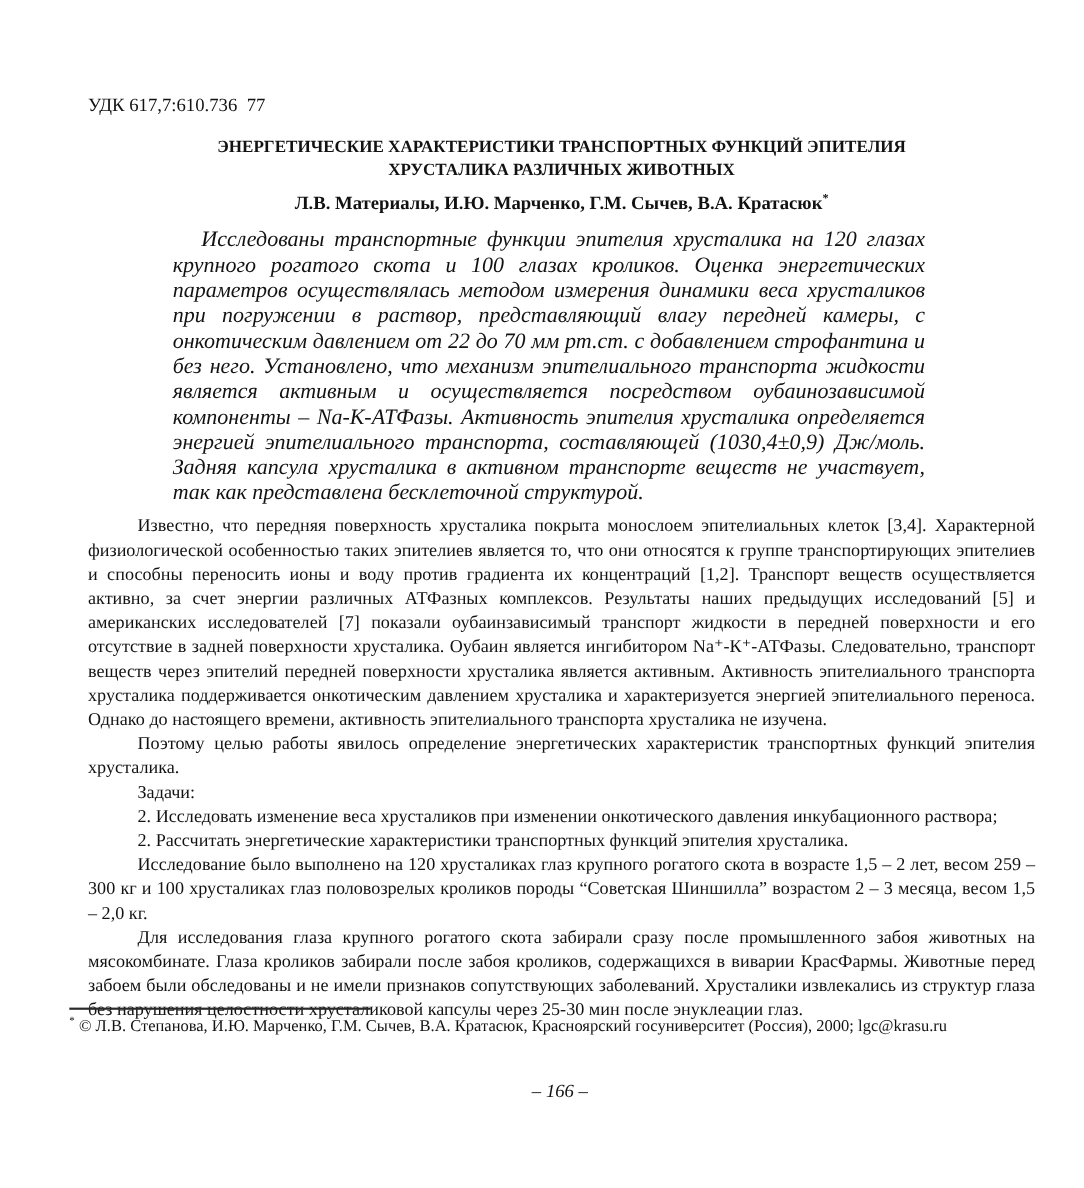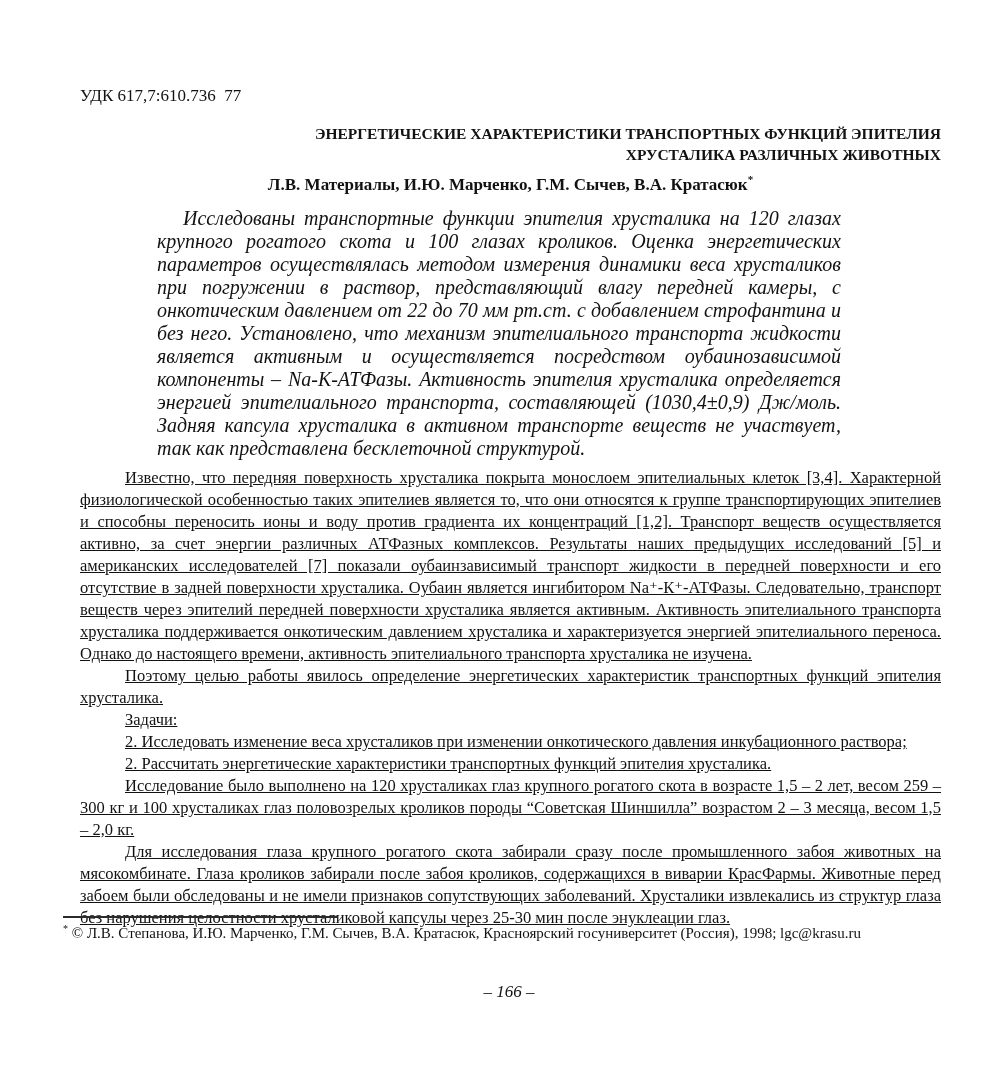--- a/index.html
+++ b/index.html
@@ -21,21 +21,21 @@
     padding: 0 61px 0 63px;
   }
   .udk {
     padding-top: 86px;
     font-size: 17px;
     line-height: 20px;
     white-space: pre;
   }
   .title {
     margin-top: 17px;
-    text-align: right;
+    text-align: center;
     font-weight: bold;
     font-size: 15.5px;
     line-height: 21px;
   }
   .authors {
     margin-top: 9px;
     text-align: center;
     font-weight: bold;
     font-size: 17px;
     line-height: 21px;
@@ -51,21 +51,20 @@
     line-height: 23px;
     text-align: justify;
     text-indent: 26px;
   }
   p.body {
     margin: 0;
     font-size: 16.5px;
     line-height: 22px;
     text-align: justify;
     text-indent: 45px;
-    text-decoration: underline;
   }
   p.body.first {
     margin-top: 7px;
   }
   .section-heading {
     margin: 16px 0 6px 0;
     text-align: center;
     font-weight: bold;
     font-style: italic;
     font-size: 16.5px;
@@ -127,17 +126,17 @@
     <p class="body">2. Рассчитать энергетические характеристики транспортных функций эпителия хрусталика.</p>
 
 
     <p class="body">Исследование было выполнено на 120 хрусталиках глаз крупного рогатого скота в возрасте 1,5 – 2 лет, весом 259 – 300 кг и 100 хрусталиках глаз половозрелых кроликов породы “Советская Шиншилла” возрастом 2 – 3 месяца, весом 1,5 – 2,0 кг.</p>
     <p class="body">Для исследования глаза крупного рогатого скота забирали сразу после промышленного забоя животных на мясокомбинате. Глаза кроликов забирали после забоя кроликов, содержащихся в виварии КрасФармы. Животные перед забоем были обследованы и не имели признаков сопутствующих заболеваний. Хрусталики извлекались из структур глаза без нарушения целостности хрусталиковой капсулы через 25-30 мин после энуклеации глаз.</p>
 
   </div>
 
   <div class="footnote-block">
     <div class="footnote-rule"></div>
-    <p class="footnote-text"><sup>*</sup> <span>© Л.В. Степанова, И.Ю. Марченко, Г.М. Сычев, В.А. Кратасюк, Красноярский госуниверситет (Россия), 1998; lgc@krasu.ru</span></p>
+    <p class="footnote-text"><sup>*</sup> <span>© Л.В. Степанова, И.Ю. Марченко, Г.М. Сычев, В.А. Кратасюк, Красноярский госуниверситет (Россия), 2000; lgc@krasu.ru</span></p>
   </div>
 
   <div class="page-number">– 166 –</div>
 </div>
 
 </body></html>

